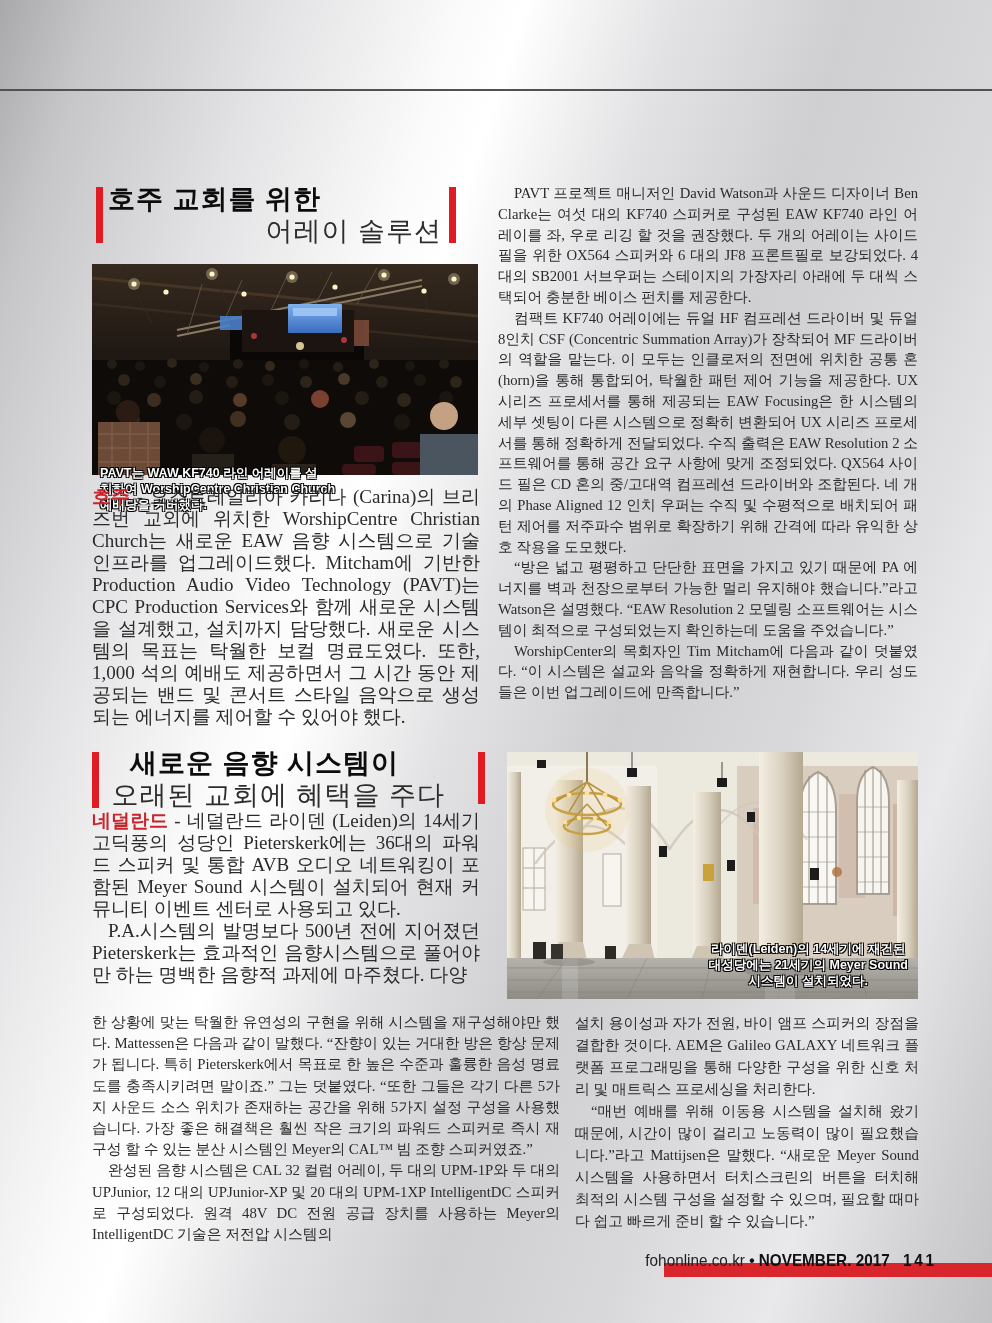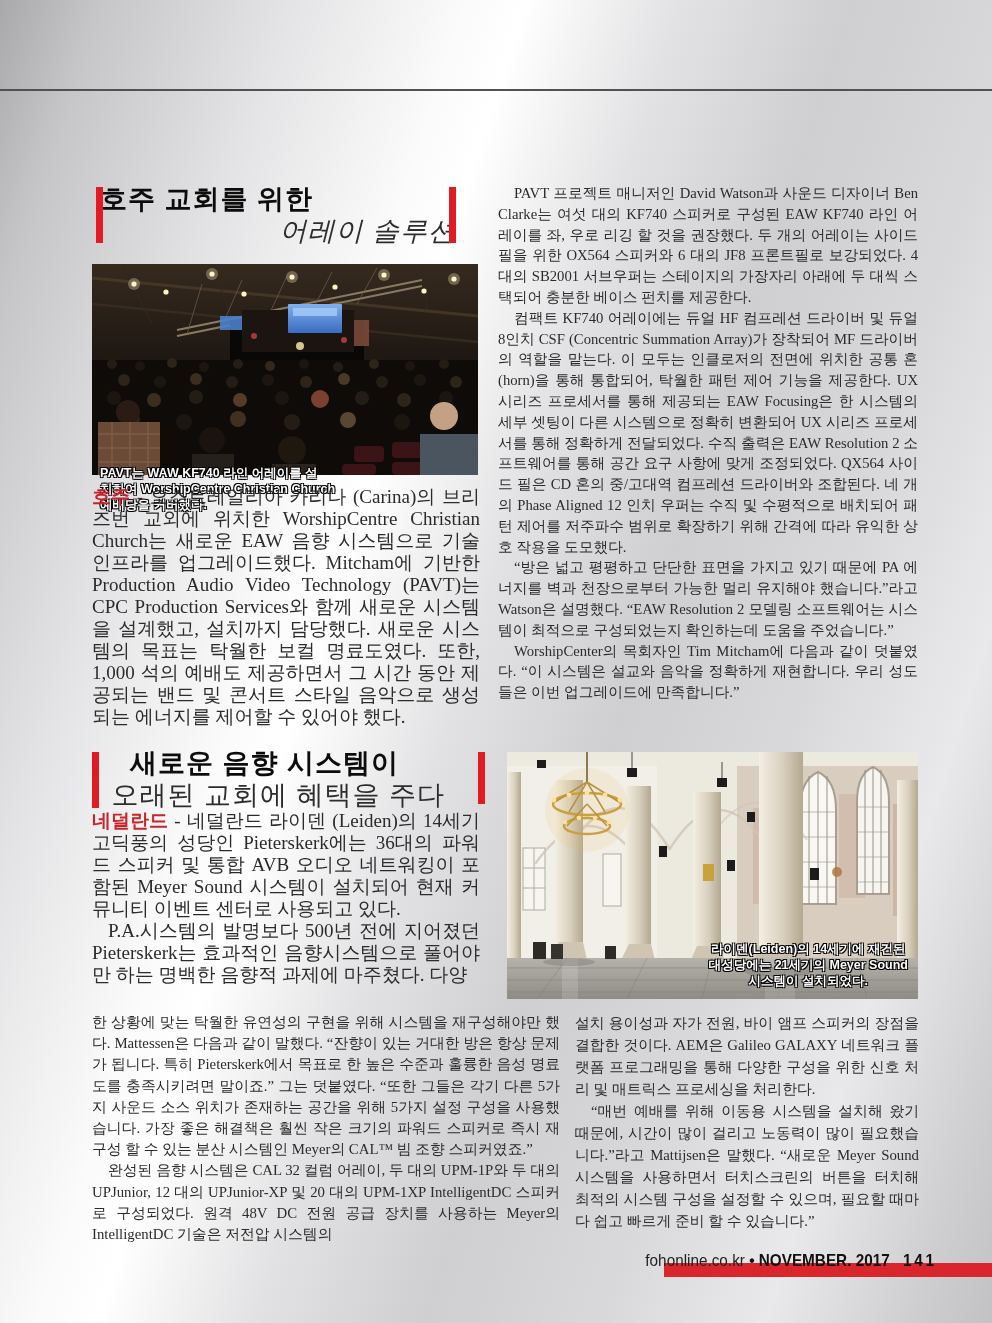--- a/index.html
+++ b/index.html
@@ -43,22 +43,22 @@
   .footer-num{font-weight:800;letter-spacing:3px;margin-left:10px;}
 </style>
 </head>
 <body>
 
 <div class="abs top-rule"></div>
 
 <div class="abs sec-title" style="left:96px;top:184px;width:360px;">
   <span class="vbar" style="left:0;top:3px;height:56px;"></span>
   <span class="vbar" style="right:0;top:3px;height:56px;"></span>
-  <div class="t1" style="padding-left:4px;">호주 교회를 위한</div>
-  <div class="t2" style="font-style:italic;">어레이 솔루션</div>
+  <div class="t1" style="padding-left:12px;">호주 교회를 위한</div>
+  <div class="t2" style="padding-right:14px;">어레이 솔루션</div>
 </div>
 
 <div class="abs photo" style="left:92px;top:264px;width:386px;height:263px;">
   <svg width="386" height="211" viewBox="0 0 386 211">
     <defs>
       <linearGradient id="p1bg" x1="0" y1="0" x2="0" y2="1">
         <stop offset="0" stop-color="#362a1f"></stop>
           <stop offset="0.45" stop-color="#1e1712"></stop>
           <stop offset="1" stop-color="#120d0a"></stop>
       </linearGradient>

